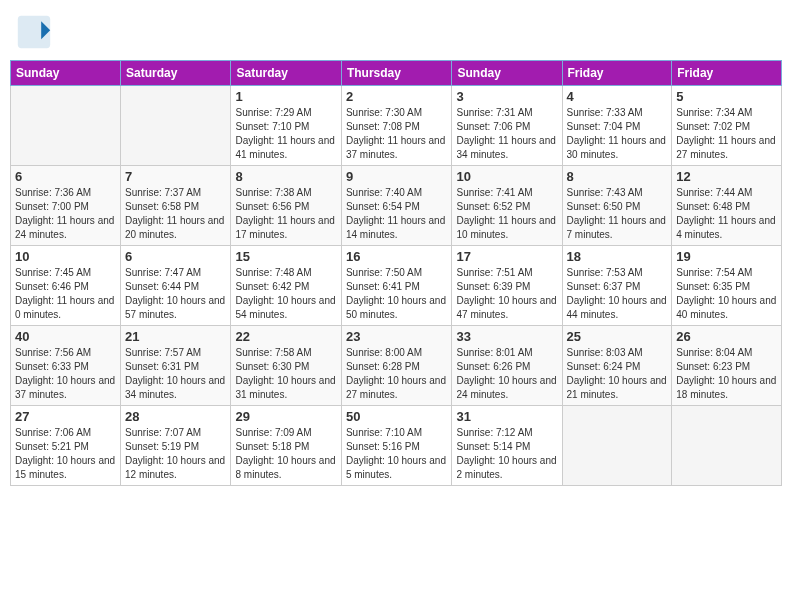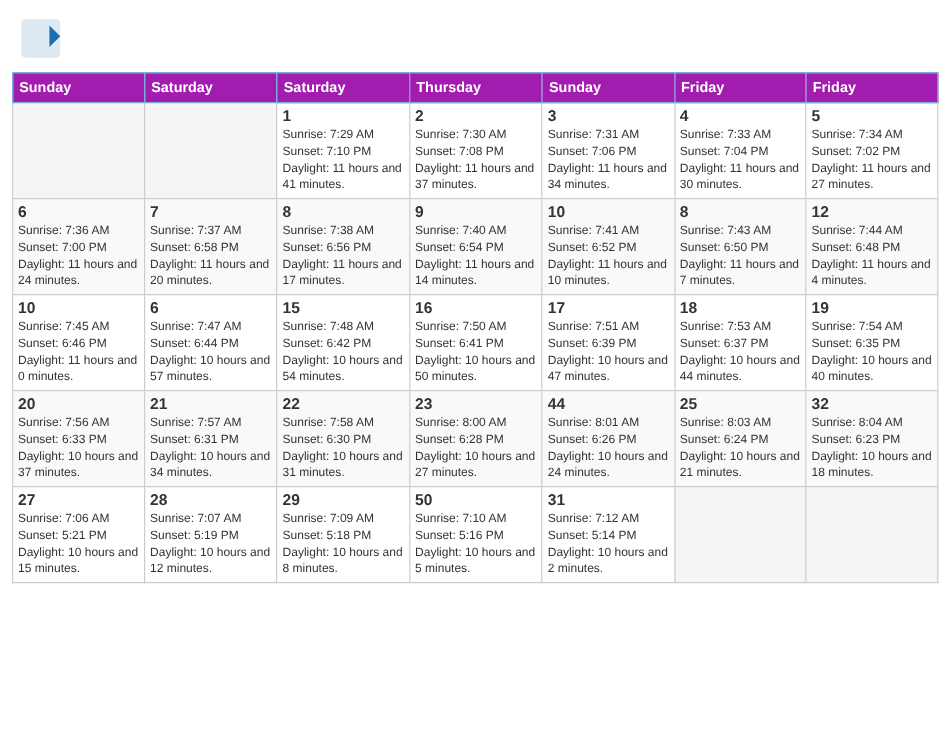--- a/index.html
+++ b/index.html
@@ -205,45 +205,45 @@
           <span class="day-num">18</span>
           <div class="day-info">Sunrise: 7:53 AM<br>Sunset: 6:37 PM<br>Daylight: 10 hours and 44 minutes.</div>
         </td>
         <td>
           <span class="day-num">19</span>
           <div class="day-info">Sunrise: 7:54 AM<br>Sunset: 6:35 PM<br>Daylight: 10 hours and 40 minutes.</div>
         </td>
       </tr>
       <tr>
         <td>
-          <span class="day-num">20</span>
+          <span class="day-num">40</span>
           <div class="day-info">Sunrise: 7:56 AM<br>Sunset: 6:33 PM<br>Daylight: 10 hours and 37 minutes.</div>
         </td>
         <td>
           <span class="day-num">21</span>
           <div class="day-info">Sunrise: 7:57 AM<br>Sunset: 6:31 PM<br>Daylight: 10 hours and 34 minutes.</div>
         </td>
         <td>
           <span class="day-num">22</span>
           <div class="day-info">Sunrise: 7:58 AM<br>Sunset: 6:30 PM<br>Daylight: 10 hours and 31 minutes.</div>
         </td>
         <td>
           <span class="day-num">23</span>
           <div class="day-info">Sunrise: 8:00 AM<br>Sunset: 6:28 PM<br>Daylight: 10 hours and 27 minutes.</div>
         </td>
         <td>
-          <span class="day-num">44</span>
+          <span class="day-num">33</span>
           <div class="day-info">Sunrise: 8:01 AM<br>Sunset: 6:26 PM<br>Daylight: 10 hours and 24 minutes.</div>
         </td>
         <td>
           <span class="day-num">25</span>
           <div class="day-info">Sunrise: 8:03 AM<br>Sunset: 6:24 PM<br>Daylight: 10 hours and 21 minutes.</div>
         </td>
         <td>
-          <span class="day-num">32</span>
+          <span class="day-num">26</span>
           <div class="day-info">Sunrise: 8:04 AM<br>Sunset: 6:23 PM<br>Daylight: 10 hours and 18 minutes.</div>
         </td>
       </tr>
       <tr>
         <td>
           <span class="day-num">27</span>
           <div class="day-info">Sunrise: 7:06 AM<br>Sunset: 5:21 PM<br>Daylight: 10 hours and 15 minutes.</div>
         </td>
         <td>
           <span class="day-num">28</span>

